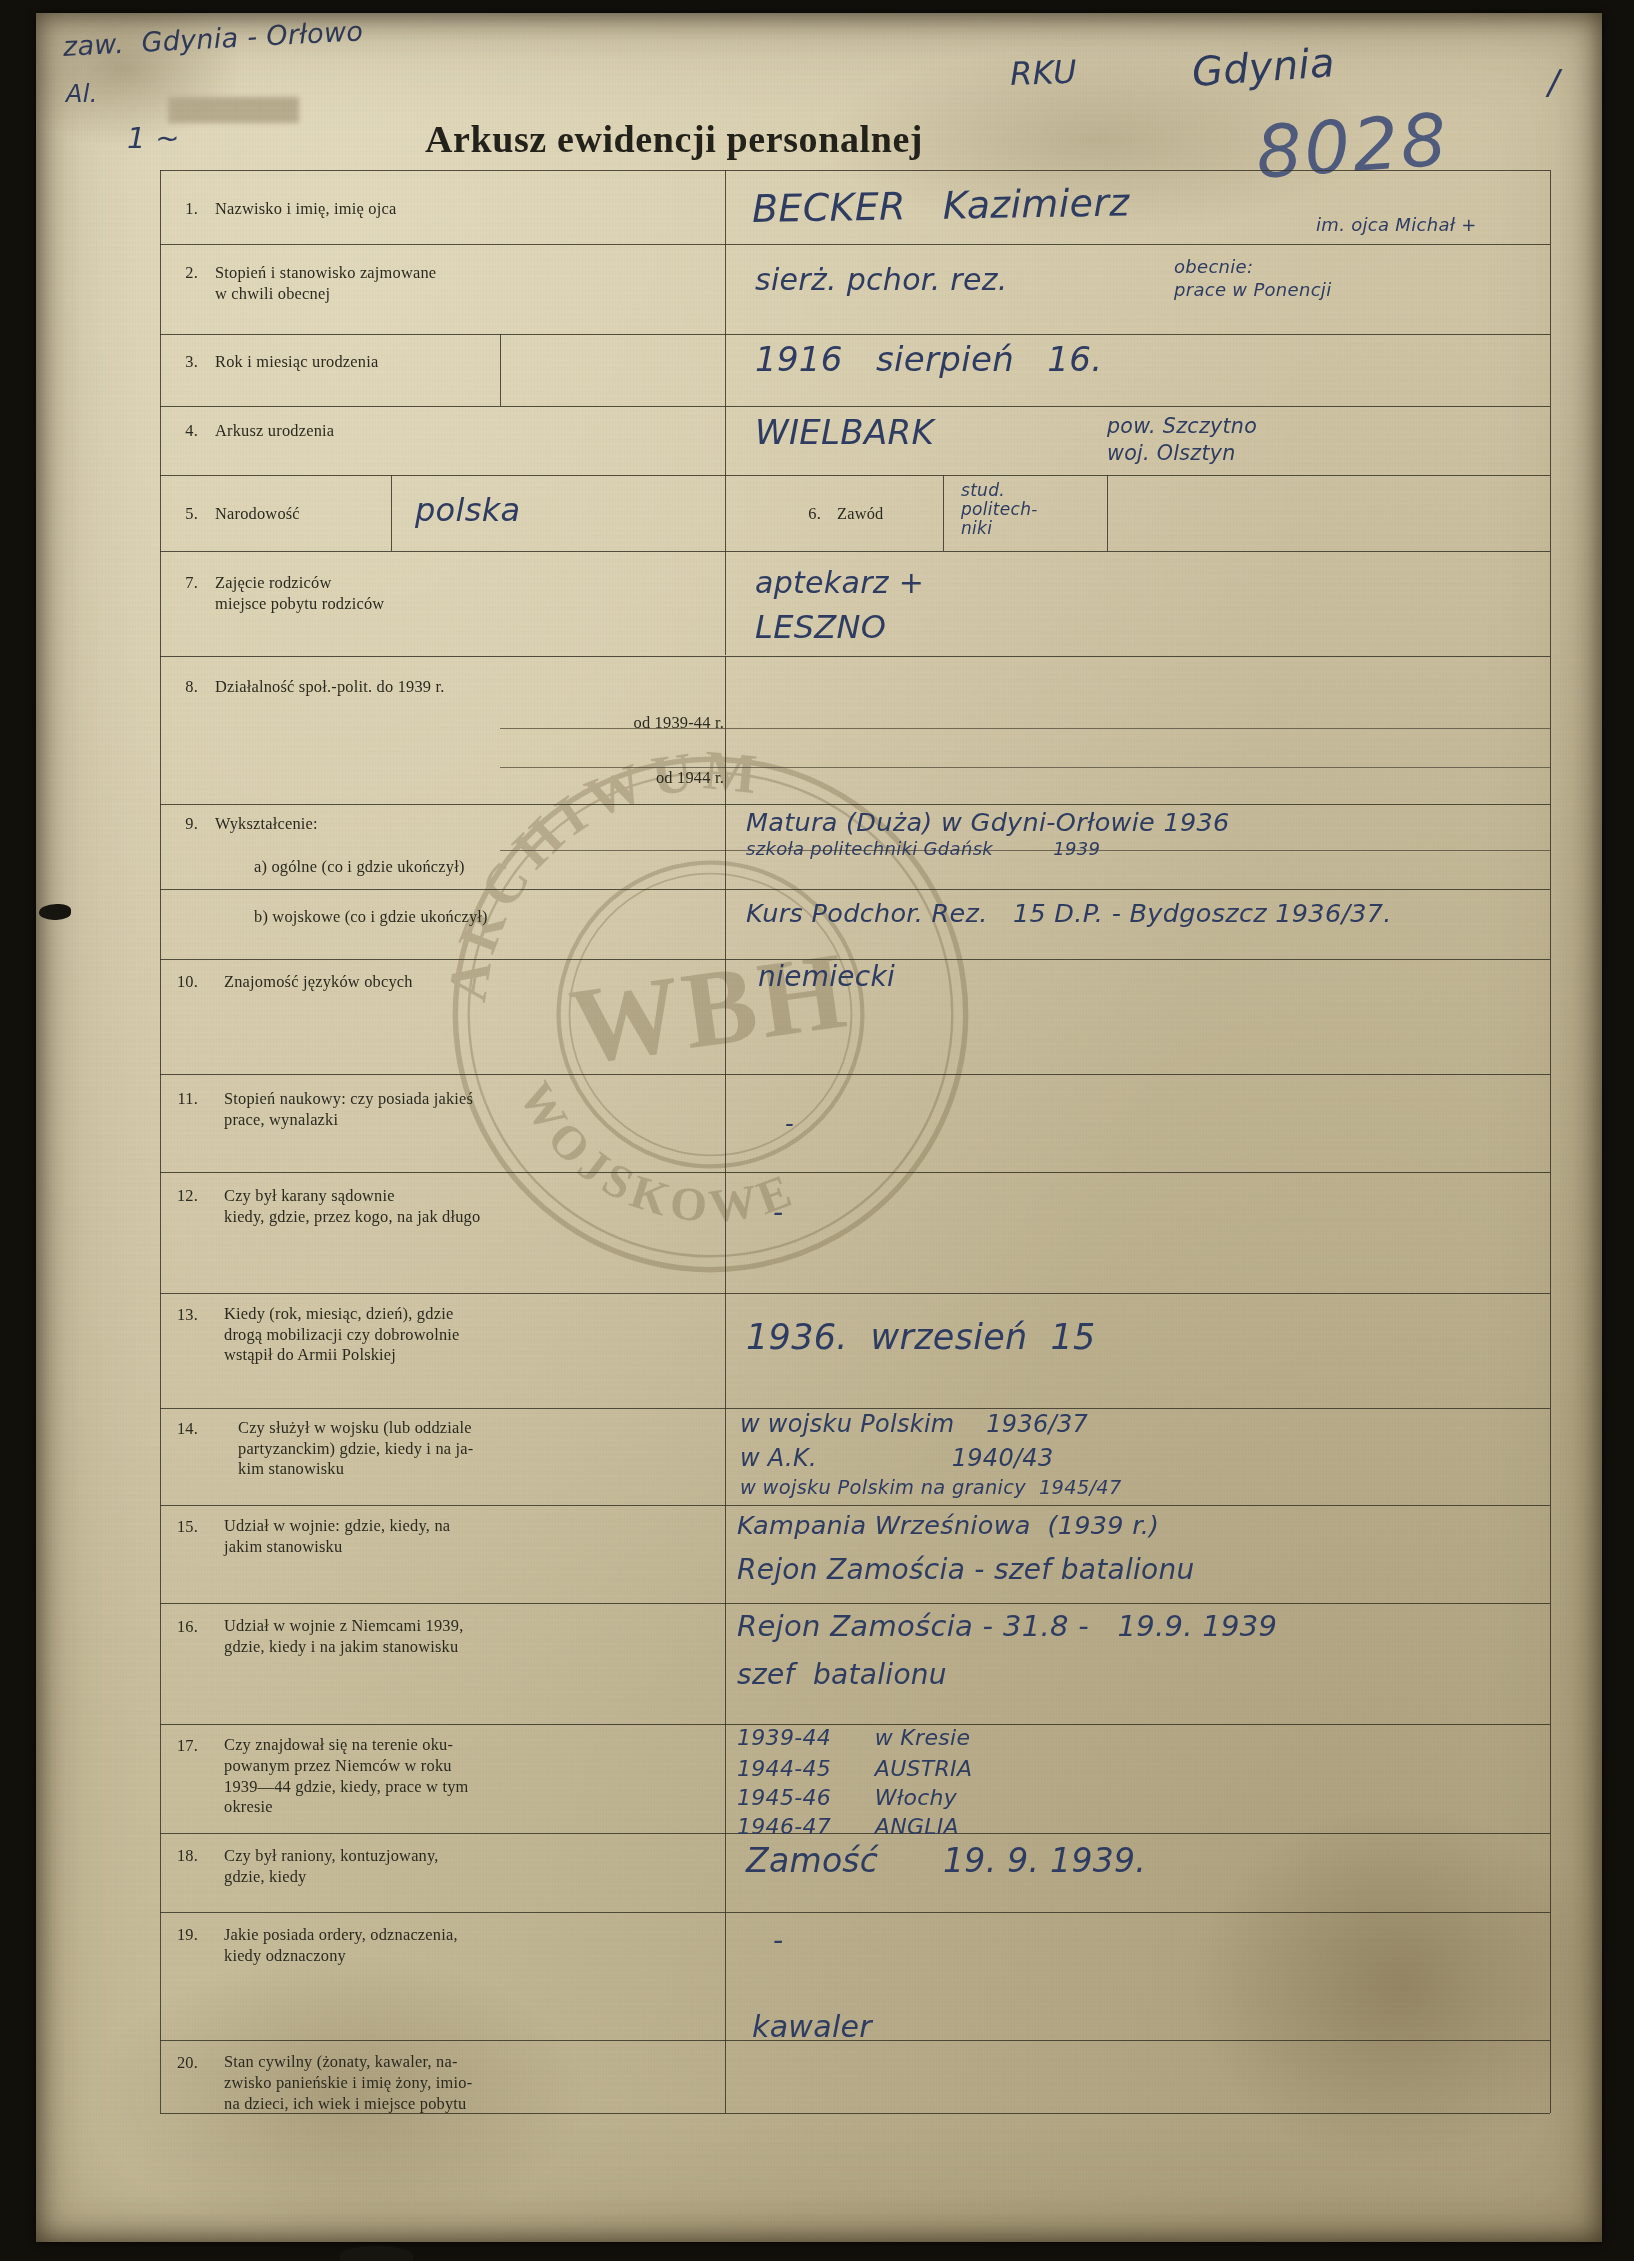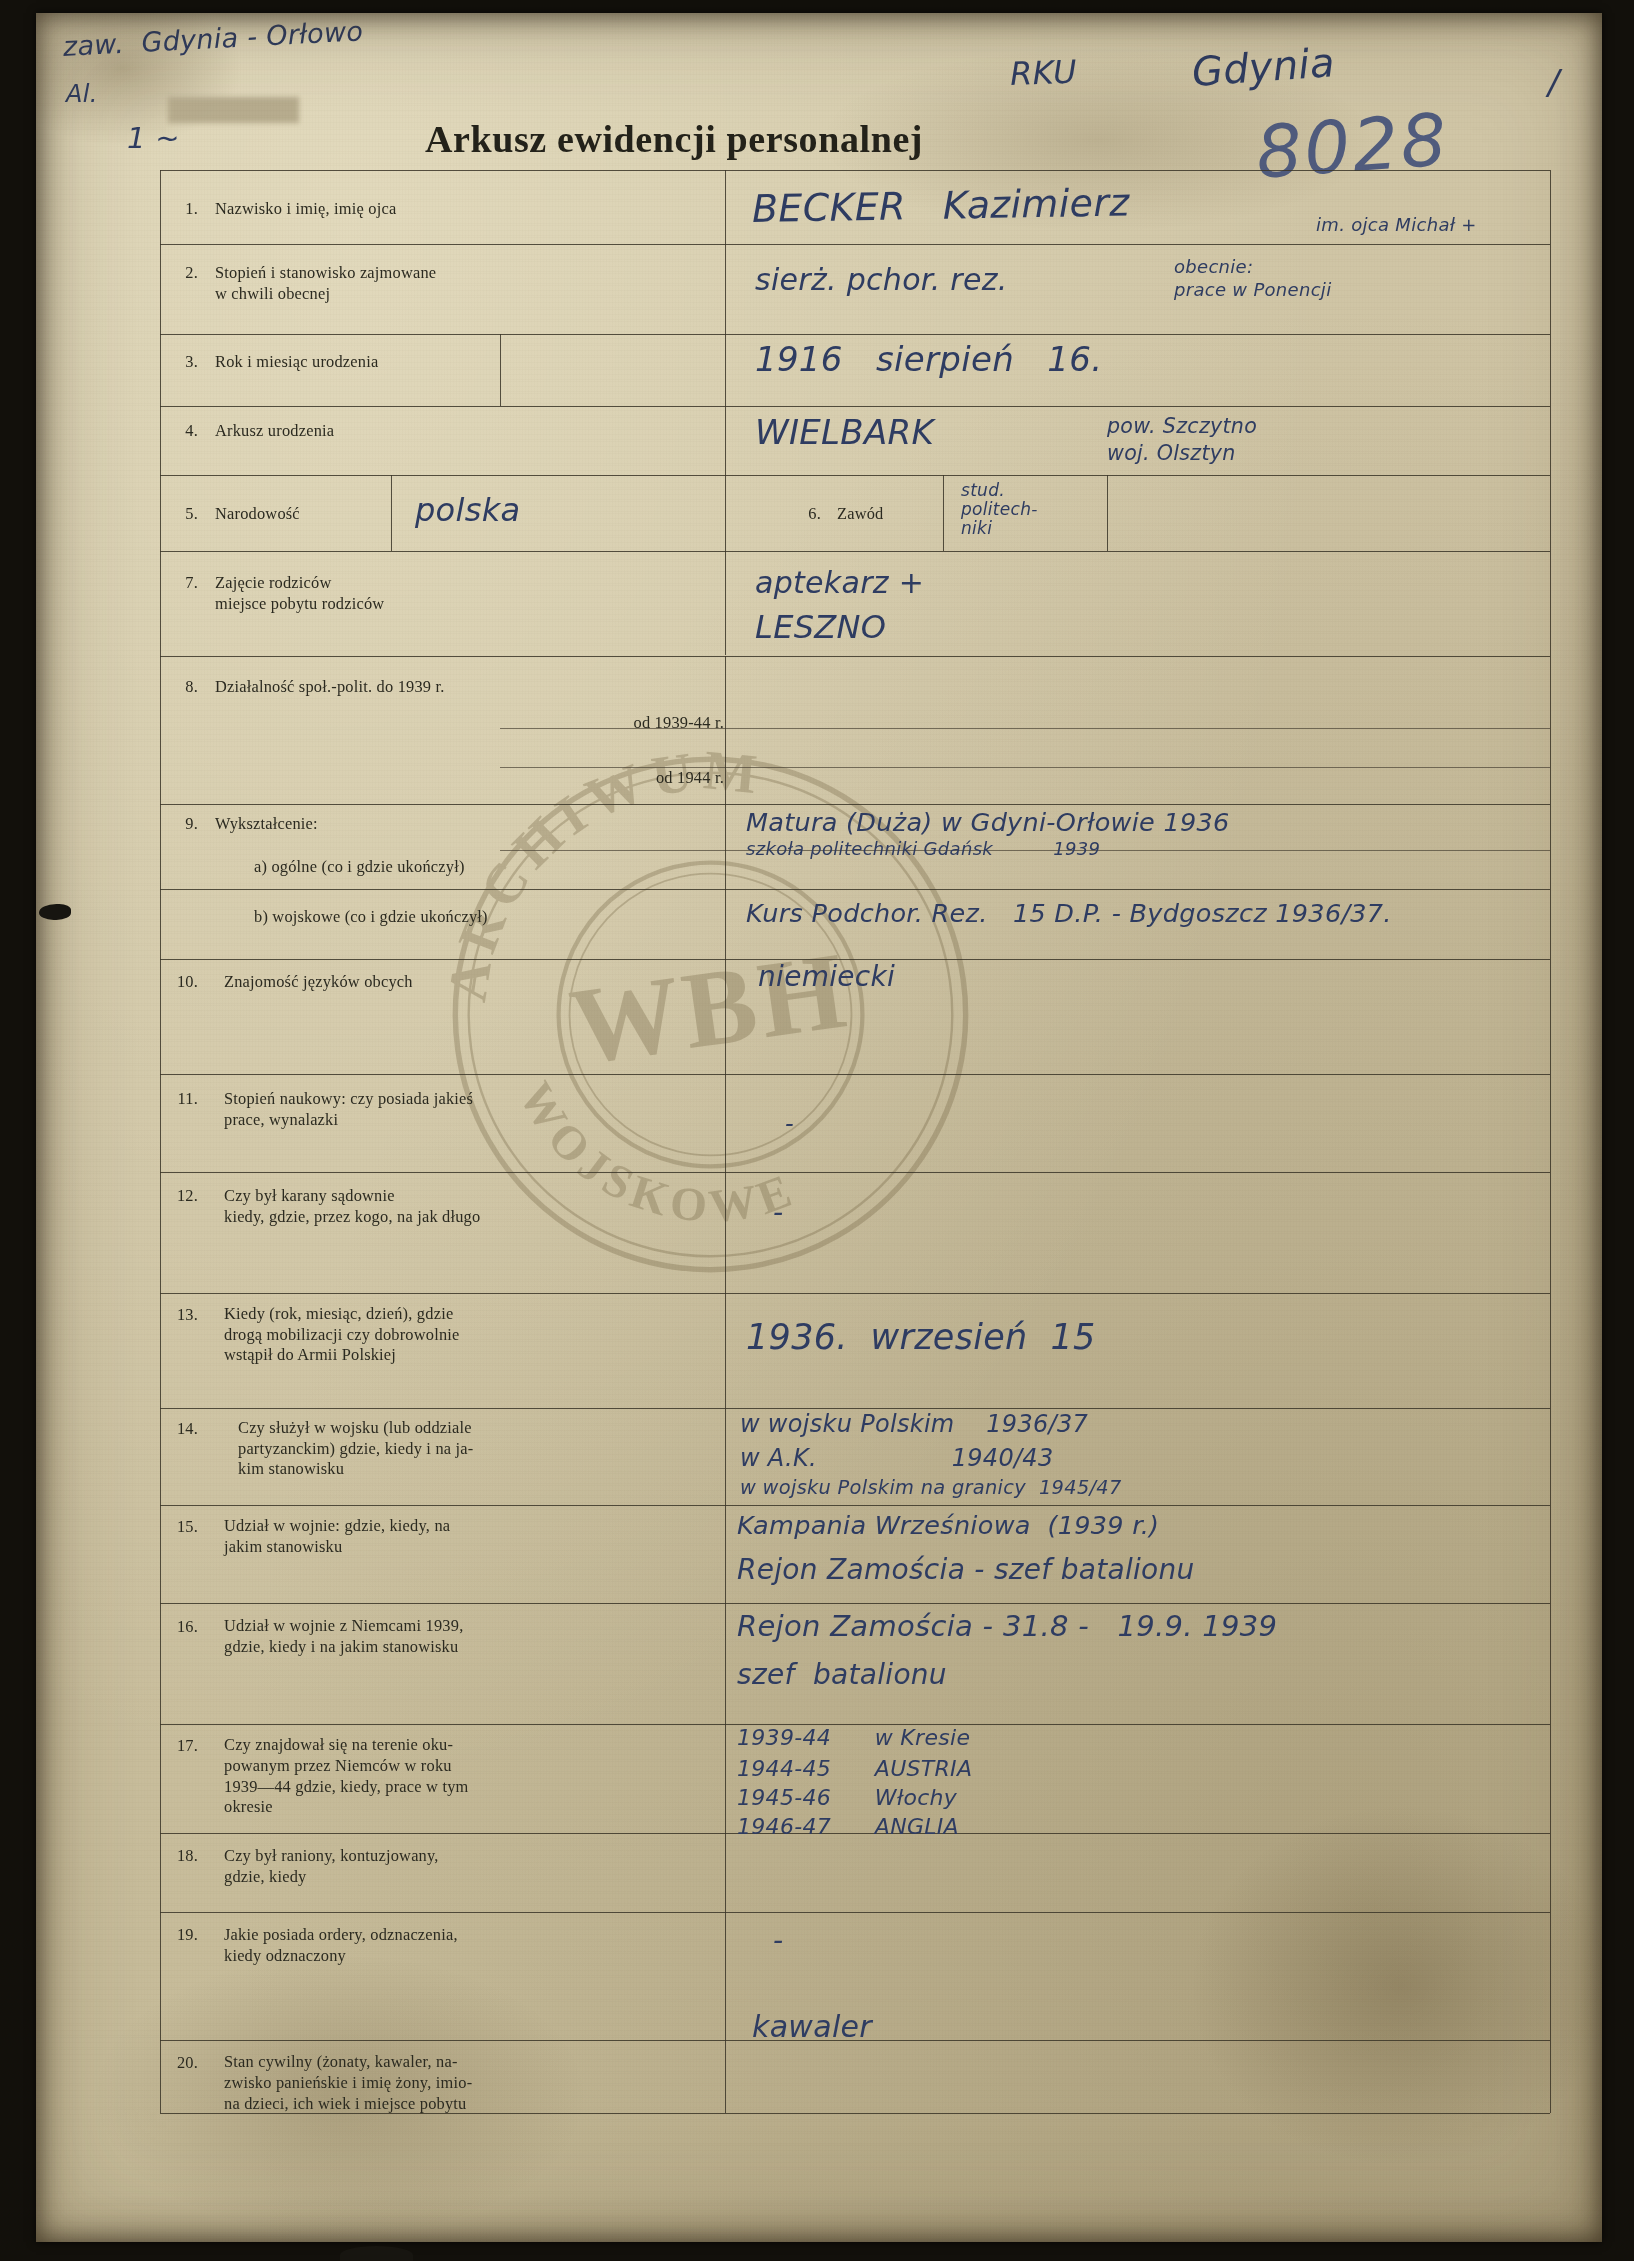--- a/index.html
+++ b/index.html
@@ -367,20 +367,21 @@
 1939—44 gdzie, kiedy, prace w tym
 okresie</div>
       <div class="answer hw" style="left:577px; top:1555px; font-size:22px;">1939-44      w Kresie</div>
       <div class="answer hw" style="left:577px; top:1586px; font-size:22px;">1944-45      AUSTRIA</div>
       <div class="answer hw" style="left:577px; top:1615px; font-size:22px;">1945-46      Włochy</div>
       <div class="answer hw" style="left:577px; top:1644px; font-size:22px;">1946-47      ANGLIA</div>
 
       <div class="row-num pr" style="left:0px; top:1675px;">18.</div>
       <div class="row-label pr" style="left:64px; top:1675px; white-space:pre-line;">Czy był raniony, kontuzjowany,
 gdzie, kiedy</div>
+      <div class="answer hw" style="left:586px; top:1671px; font-size:33px;">Zamość      19. 9. 1939.</div>
 
       <div class="row-num pr" style="left:0px; top:1754px;">19.</div>
       <div class="row-label pr" style="left:64px; top:1754px; white-space:pre-line;">Jakie posiada ordery, odznaczenia,
 kiedy odznaczony</div>
       <div class="answer hw" style="left:613px; top:1754px; font-size:28px;">-</div>
 
       <div class="row-num pr" style="left:0px; top:1882px;">20.</div>
       <div class="row-label pr" style="left:64px; top:1882px; white-space:pre-line; line-height:1.26;">Stan cywilny (żonaty, kawaler, na-
 zwisko panieńskie i imię żony, imio-
 na dzieci, ich wiek i miejsce pobytu</div>

